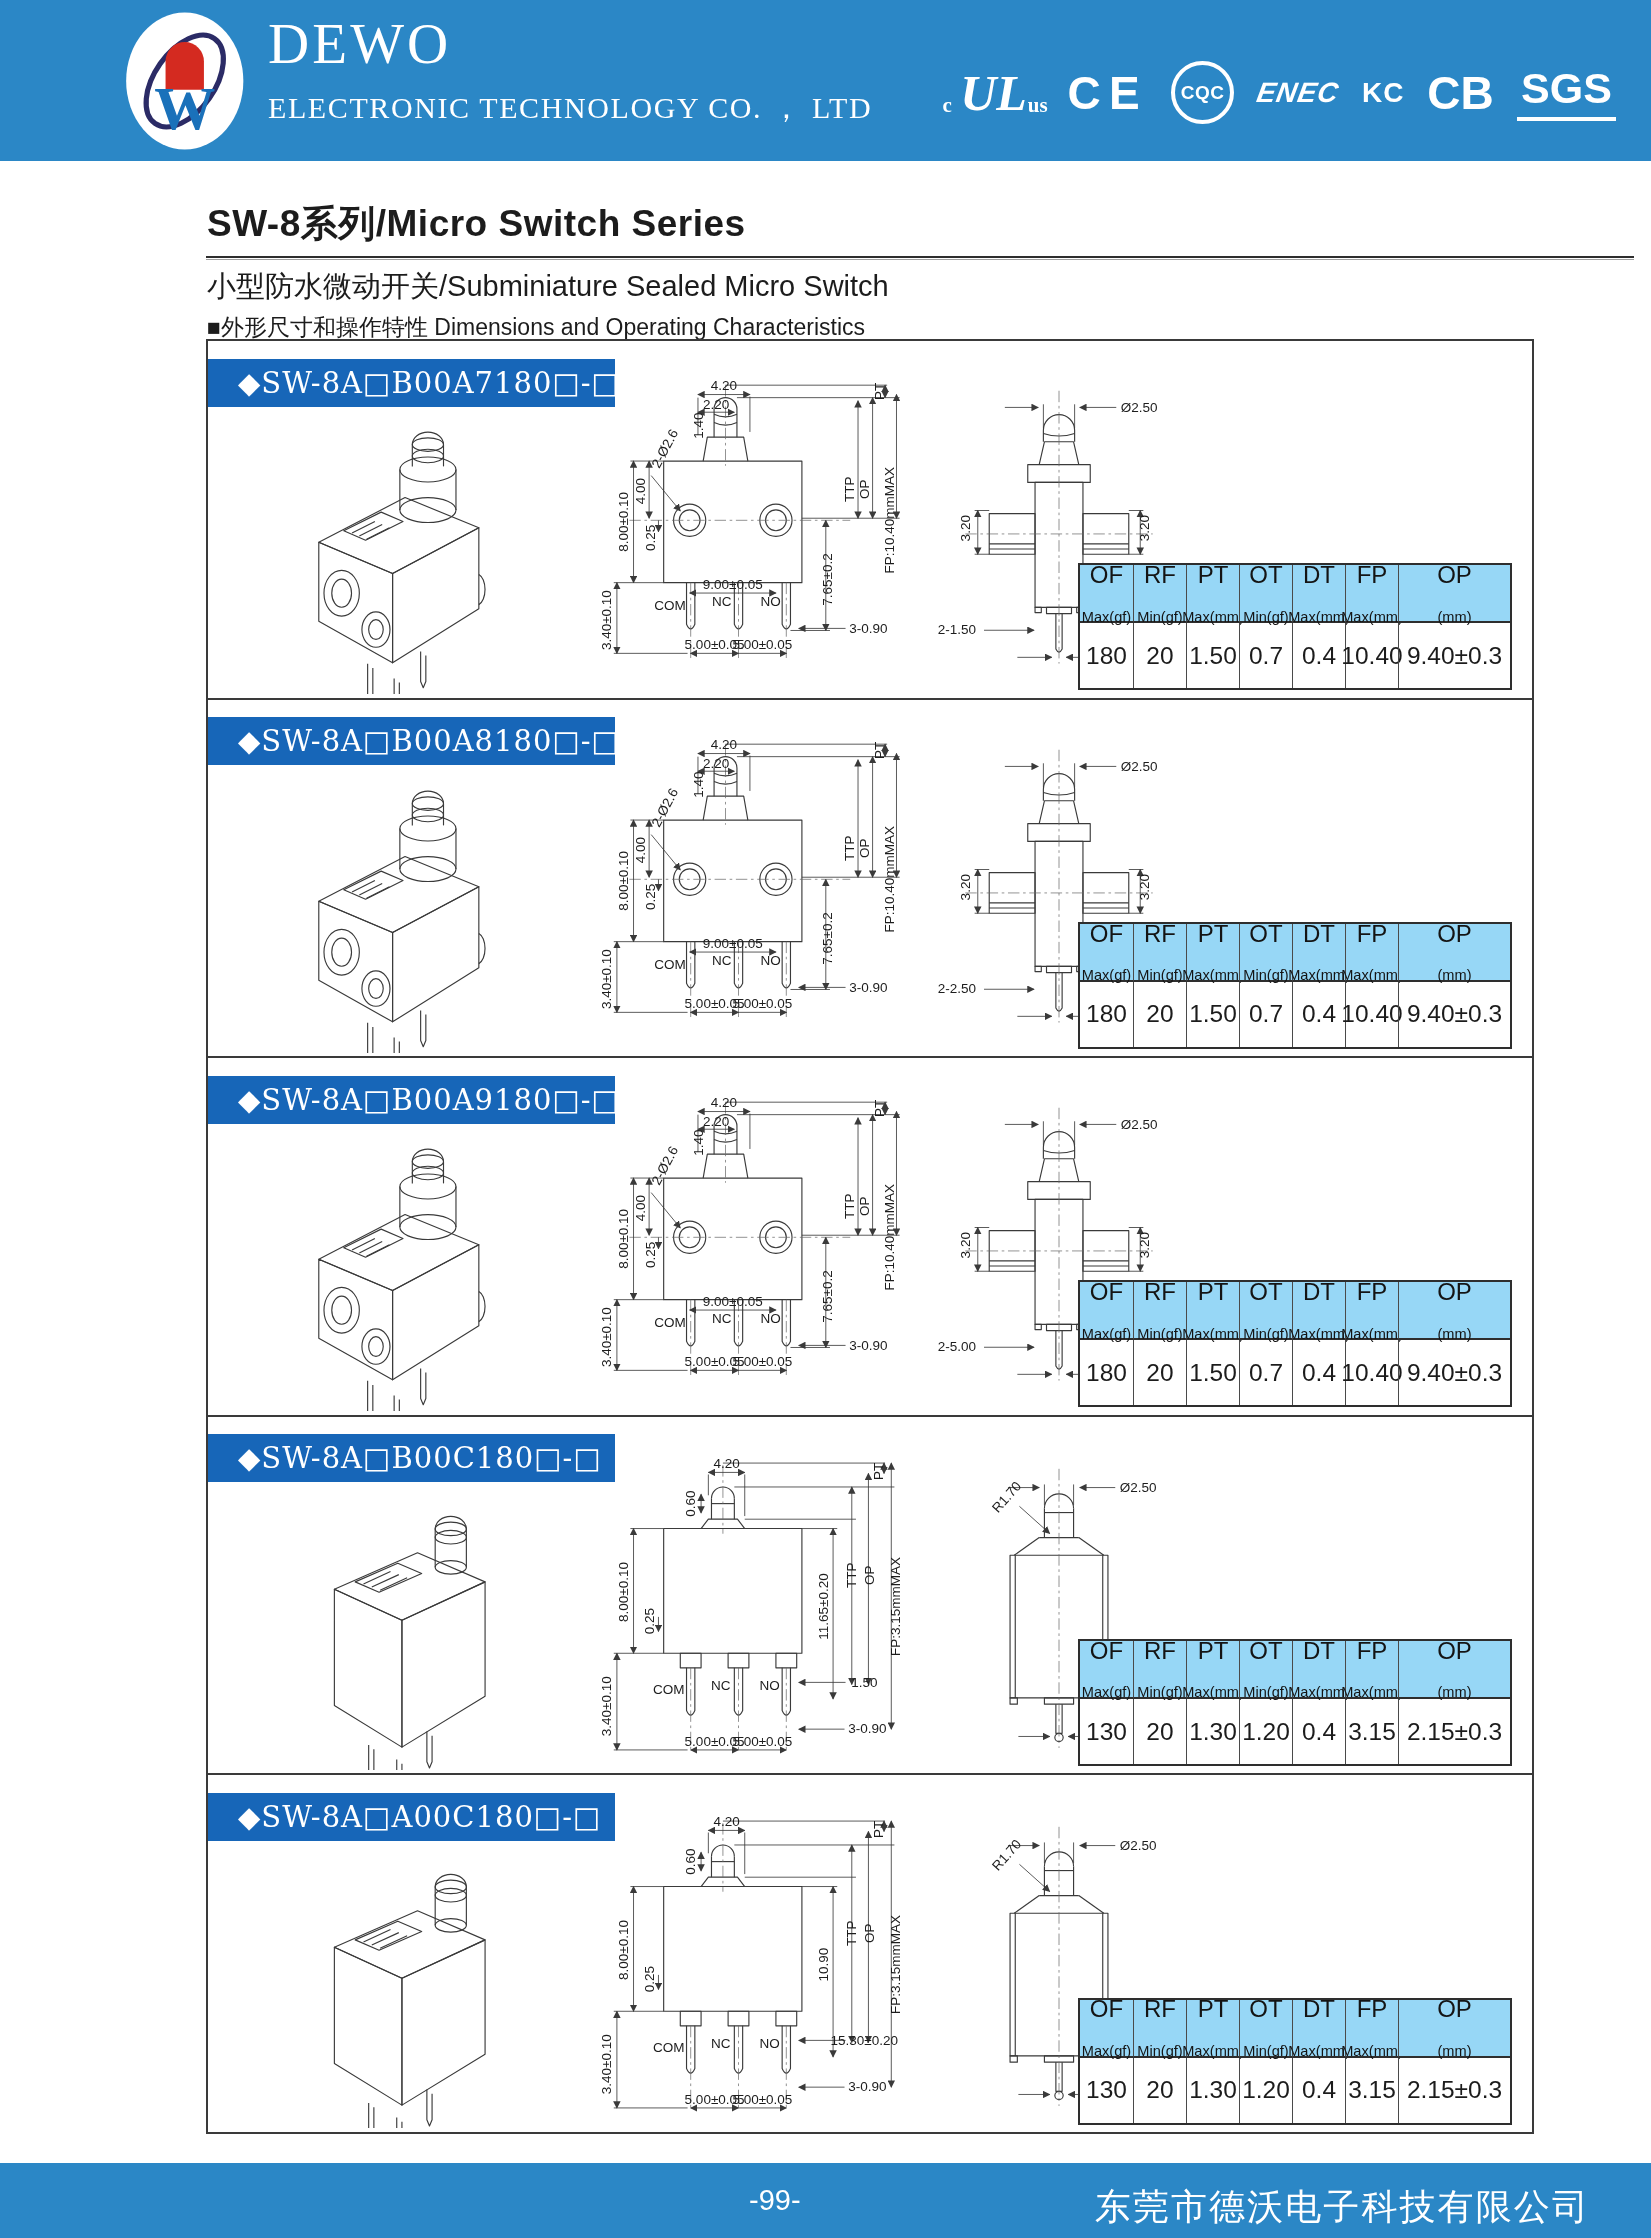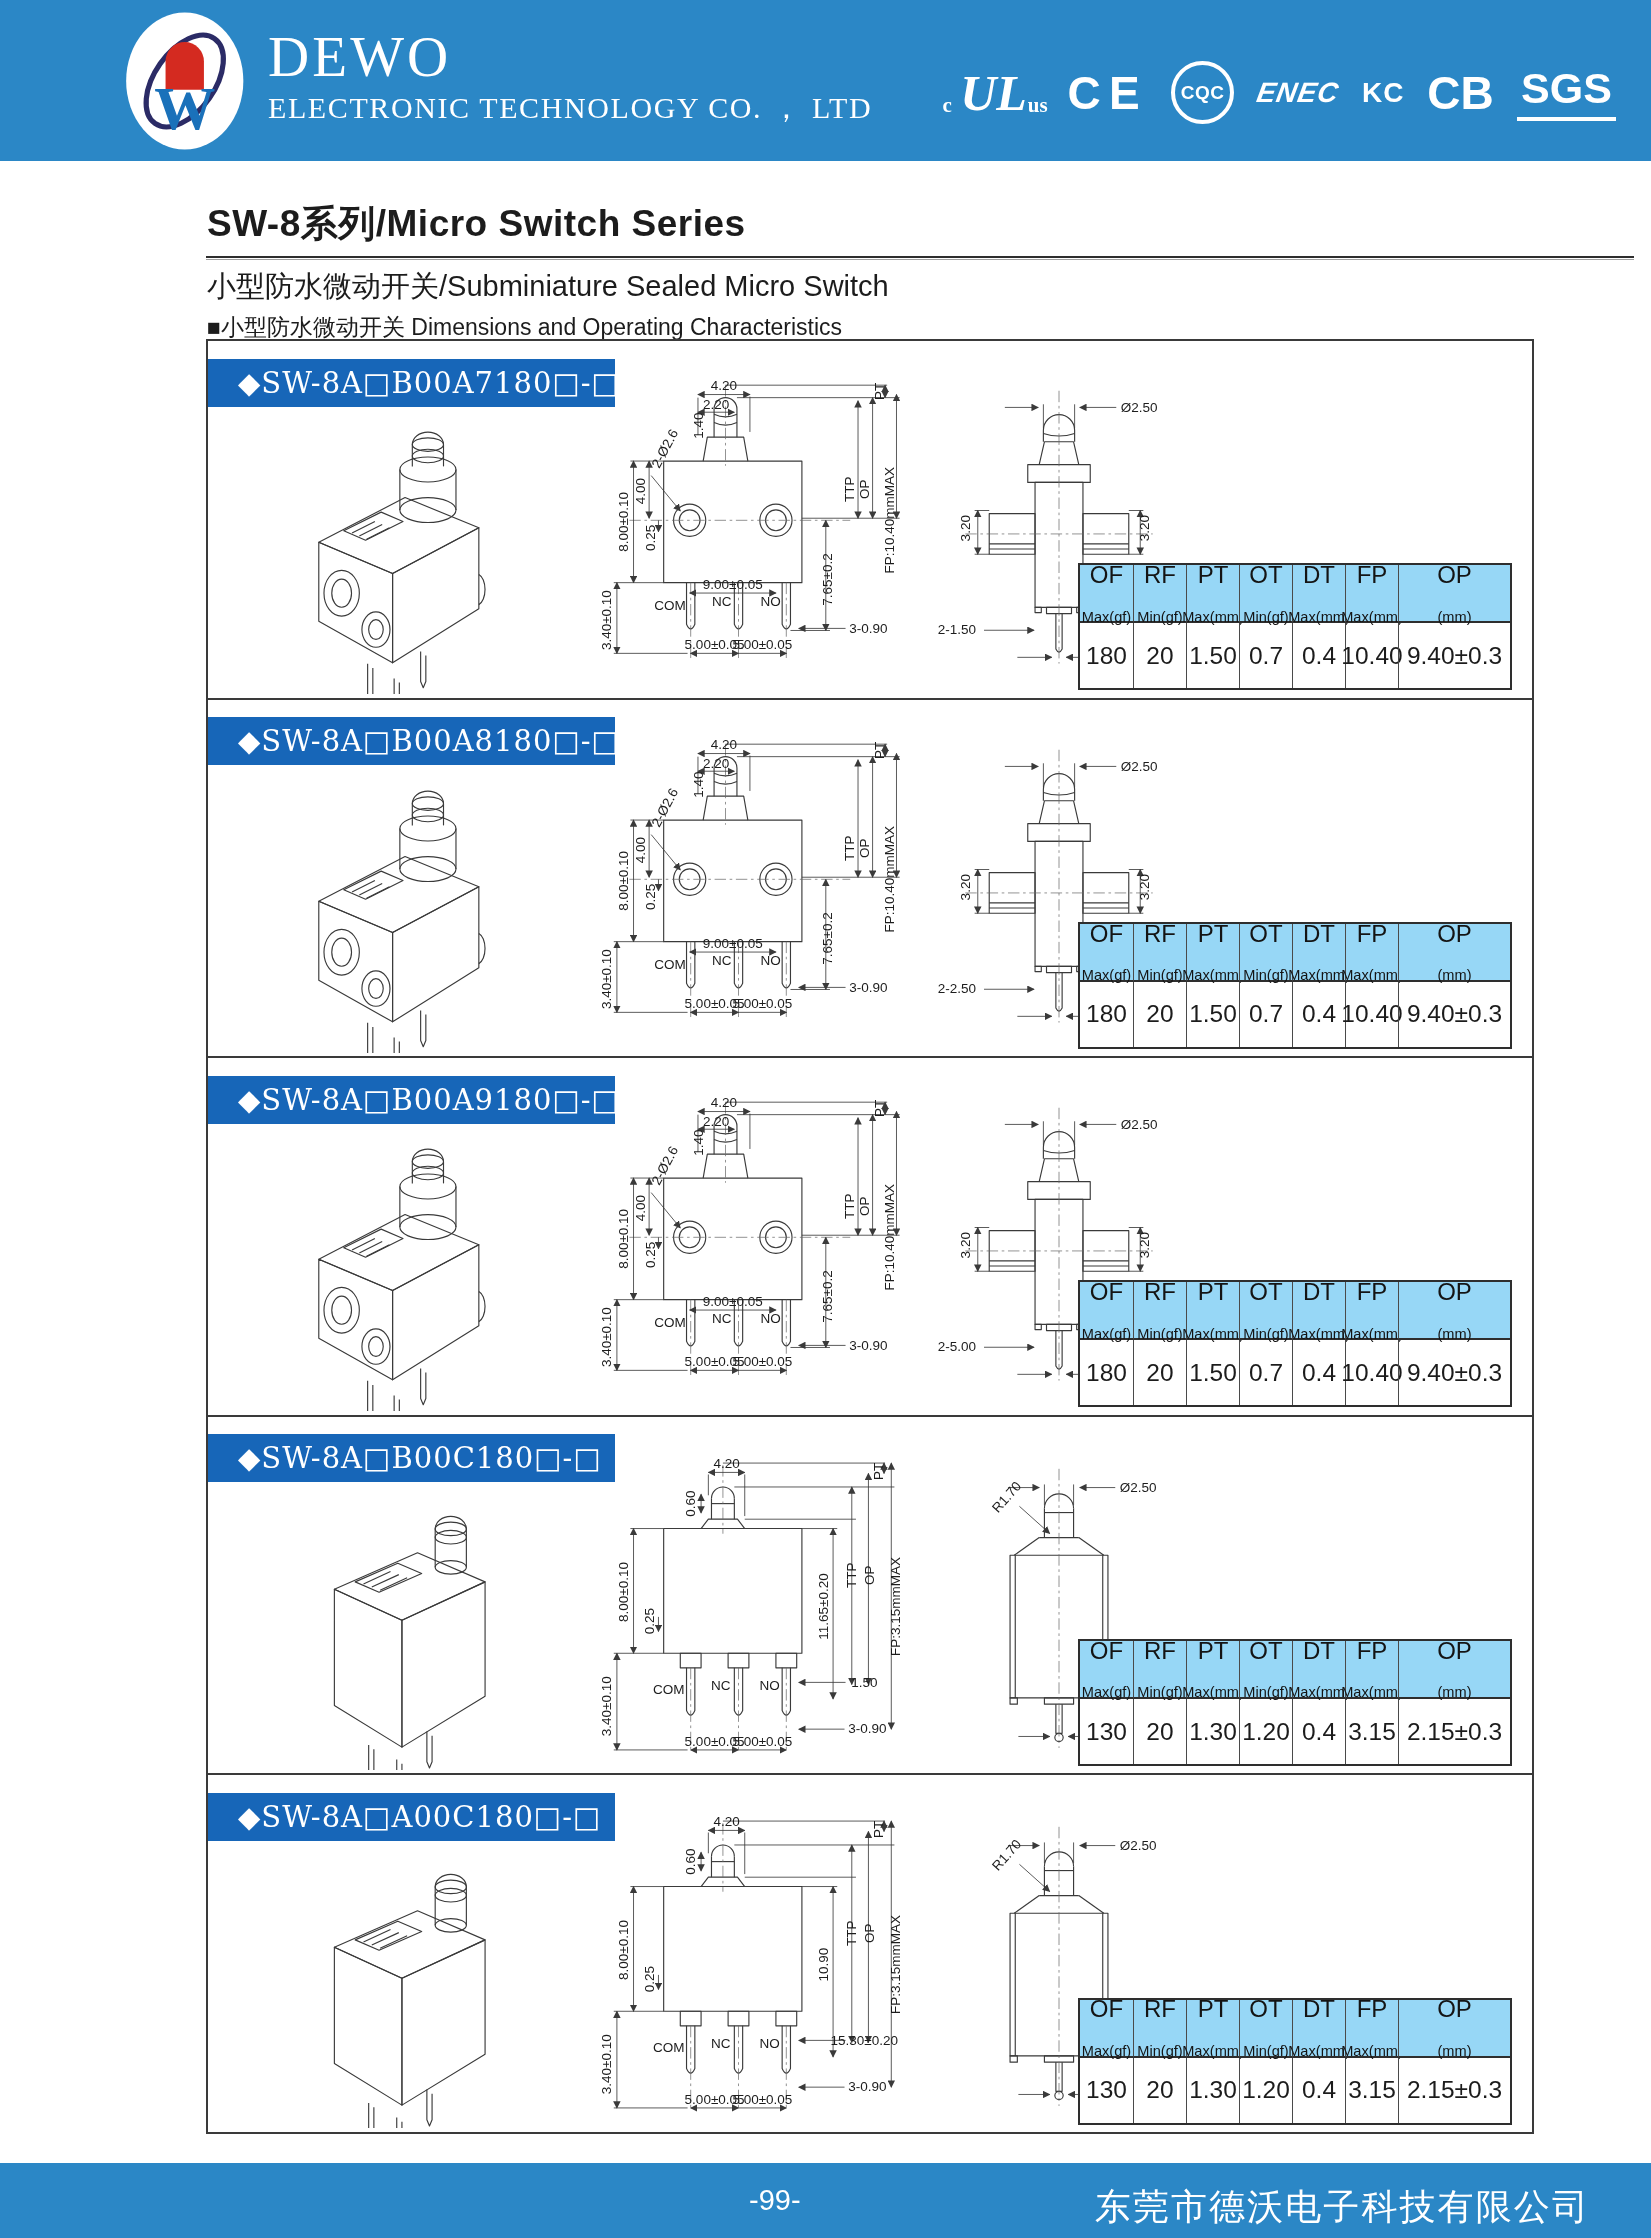--- a/index.html
+++ b/index.html
@@ -9,21 +9,21 @@
     --ink:#1c1c1c;
     --line:#3a3a3a;
   }
   *{margin:0;padding:0;box-sizing:border-box}
   body{width:1652px;height:2239px;position:relative;background:#fff;
        font-family:"Liberation Sans",sans-serif;color:var(--ink);overflow:hidden}
 
   
   .banner{position:absolute;left:0;top:0;width:1652px;height:161px;background:var(--banner-blue)}
   .logo{position:absolute;left:124px;top:11.4px}
-  .brand{position:absolute;left:268px;top:24px;color:#fff;font-family:"Liberation Serif",serif;
+  .brand{position:absolute;left:268px;top:11px;color:#fff;font-family:"Liberation Serif",serif;
          font-size:57px;letter-spacing:3.1px}
   .brand-sub{position:absolute;left:268px;top:88px;color:#fff;font-family:"Liberation Serif",serif;
          font-size:30px;letter-spacing:1.6px;white-space:nowrap}
   .certs{position:absolute;right:36px;top:61px;display:flex;align-items:center;gap:23px;color:#fff}
   .cert{font-weight:bold;white-space:nowrap}
   .cert.ul{font-family:"Liberation Serif",serif;font-style:italic;font-size:50px;position:relative;padding:0 17.7px}
   .cert.ul .c{position:absolute;left:0;bottom:3.1px;font-size:21px;font-style:normal}
   .cert.ul .us{position:absolute;right:-3.1px;bottom:3.1px;font-size:21px;font-style:normal}
   .cert.ce{font-size:46px;letter-spacing:8.3px}
   .cert.cqc{width:63px;height:63px;border:4.7px solid #fff;border-radius:50%;
@@ -94,21 +94,21 @@
     <div class="cert enec">ENEC</div>
     <div class="cert kc">KC</div>
     <div class="cert cb">CB</div>
     <div class="cert sgs">SGS</div>
   </div>
 </div>
 
 <div class="title">SW-8系列/Micro Switch Series</div>
 <div class="title-rule"></div>
 <div class="subtitle">小型防水微动开关/Subminiature Sealed Micro Switch</div>
-<div class="bullet">■小型防水微动开关 Dimensions and Operating Characteristics</div>
+<div class="bullet">■外形尺寸和操作特性 Dimensions and Operating Characteristics</div>
 
 <div class="box" id="sections-host">
 <div class="section">
   <div class="model-bar">
     <span>◆SW-8A□B00A7180□-□</span>
   </div>
 
   <svg class="iso-view" width="291" height="291" viewBox="0 0 560 560">
     <g class="st">
       <path d="M142,268 L308,182 L450,240 L284,328 Z"></path>

